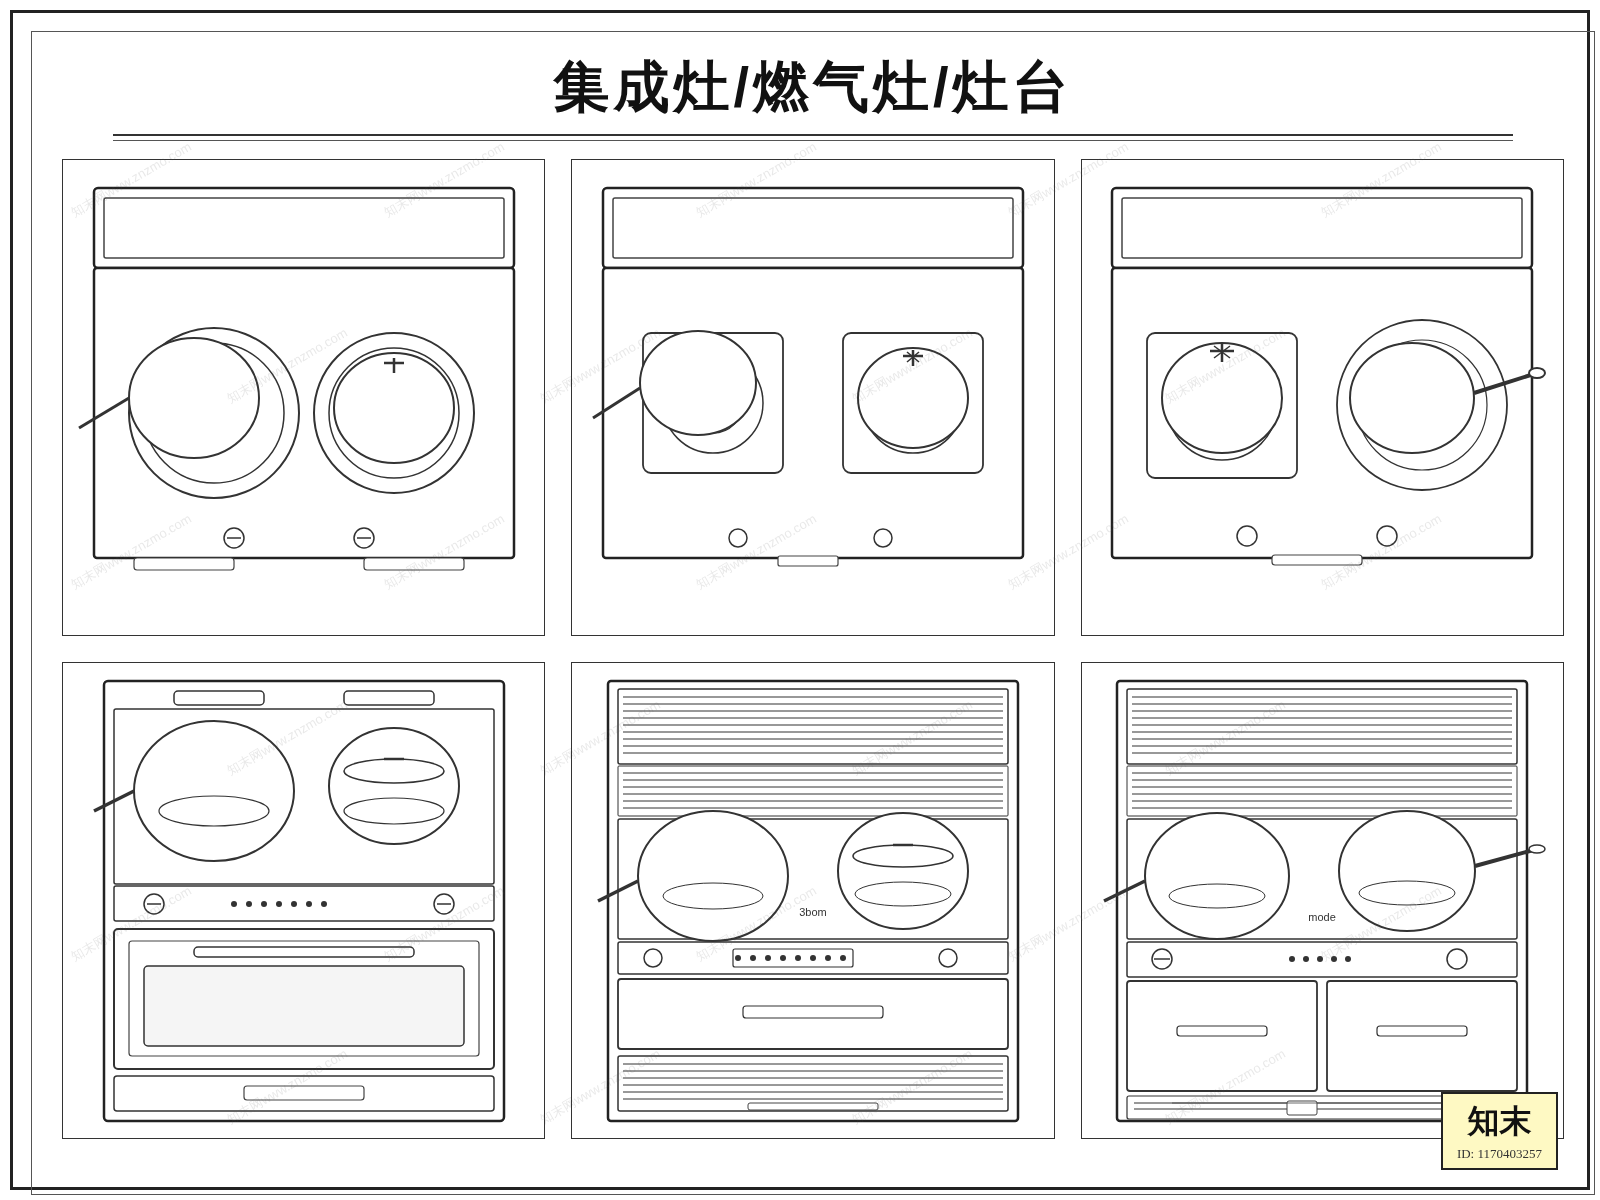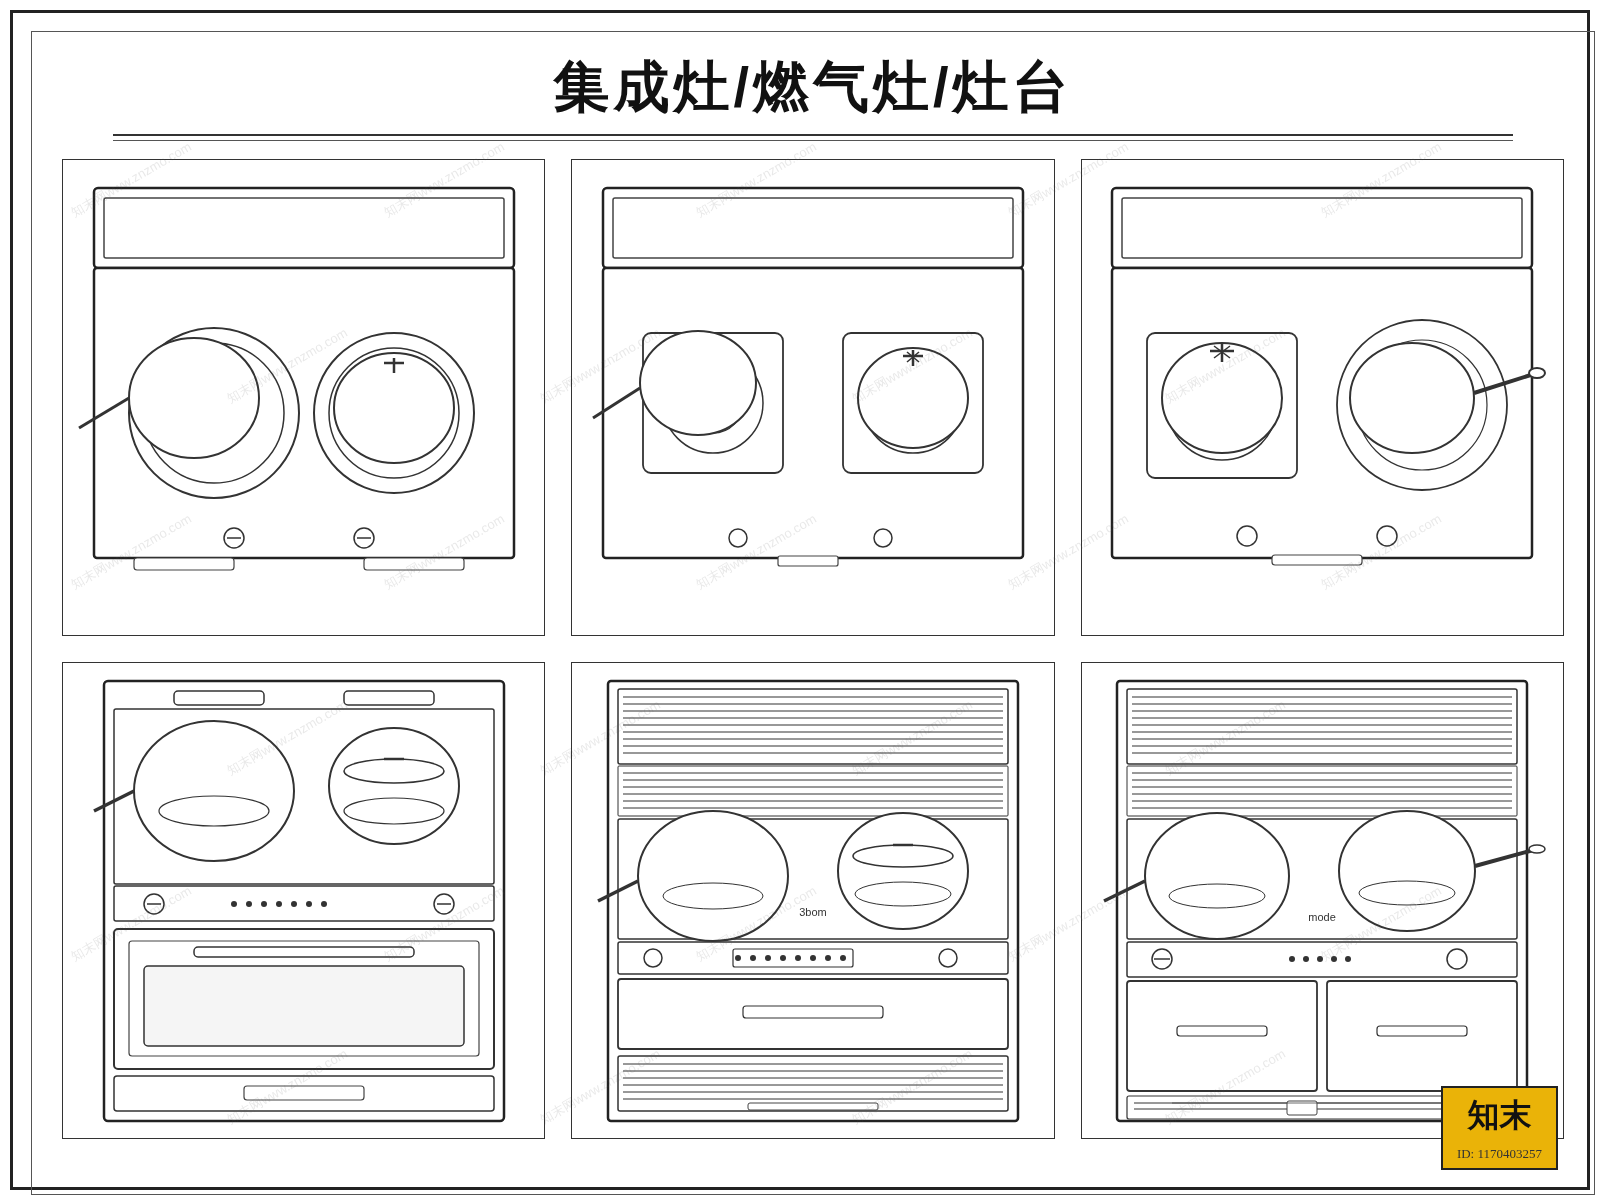--- a/index.html
+++ b/index.html
@@ -83,32 +83,32 @@
       display: flex;
       flex-direction: column;
       align-items: flex-end;
     }
     .logo-box {
       border: 2px solid #222;
       padding: 6px 14px;
       display: flex;
       flex-direction: column;
       align-items: center;
-      background: #eab308;
+      background: #fef9c3;
     }
     .logo-text {
       font-size: 32px;
       font-weight: bold;
       font-family: 'SimHei', sans-serif;
       color: #111;
     }
     .logo-id {
       font-size: 13px;
       color: #333;
-      margin-top: 8px;
+      margin-top: 2px;
     }
   </style>
 </head>
 <body>
 
 <div class="outer-border">
   <div class="inner-border">
 
     <div class="watermark">
       <span style="top:12%;left:2%">知末网www.znzmo.com</span>

